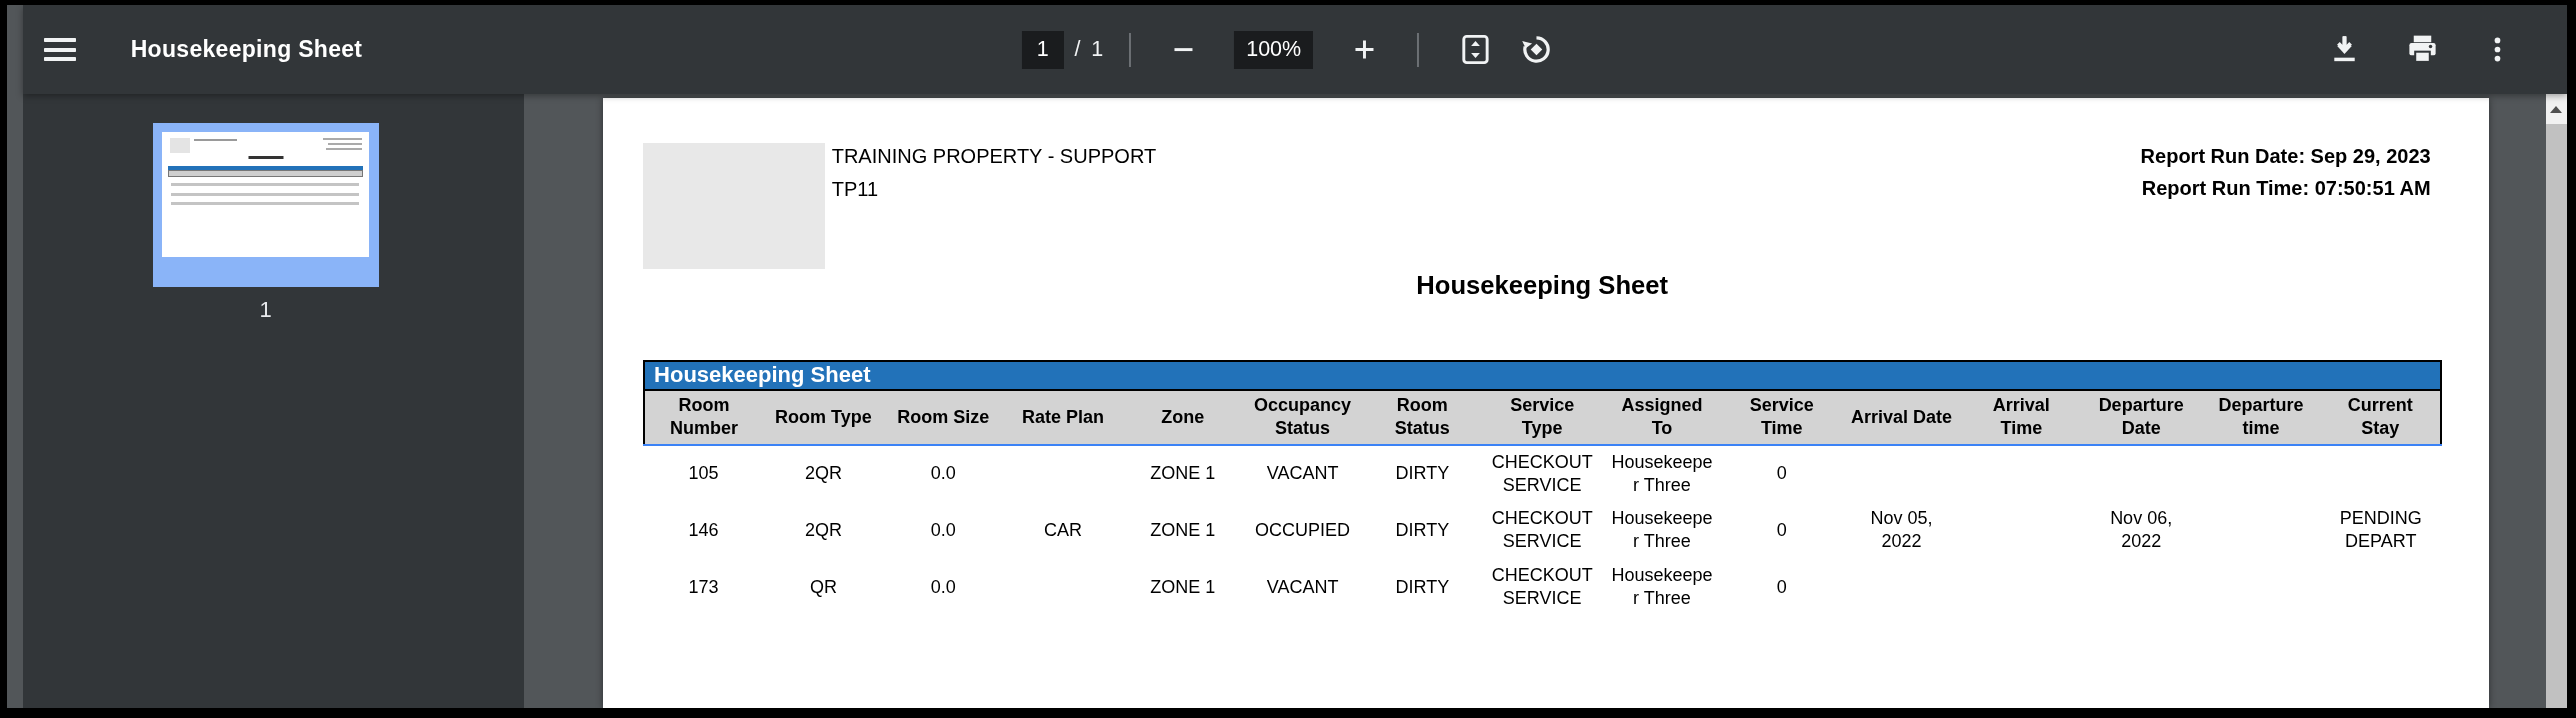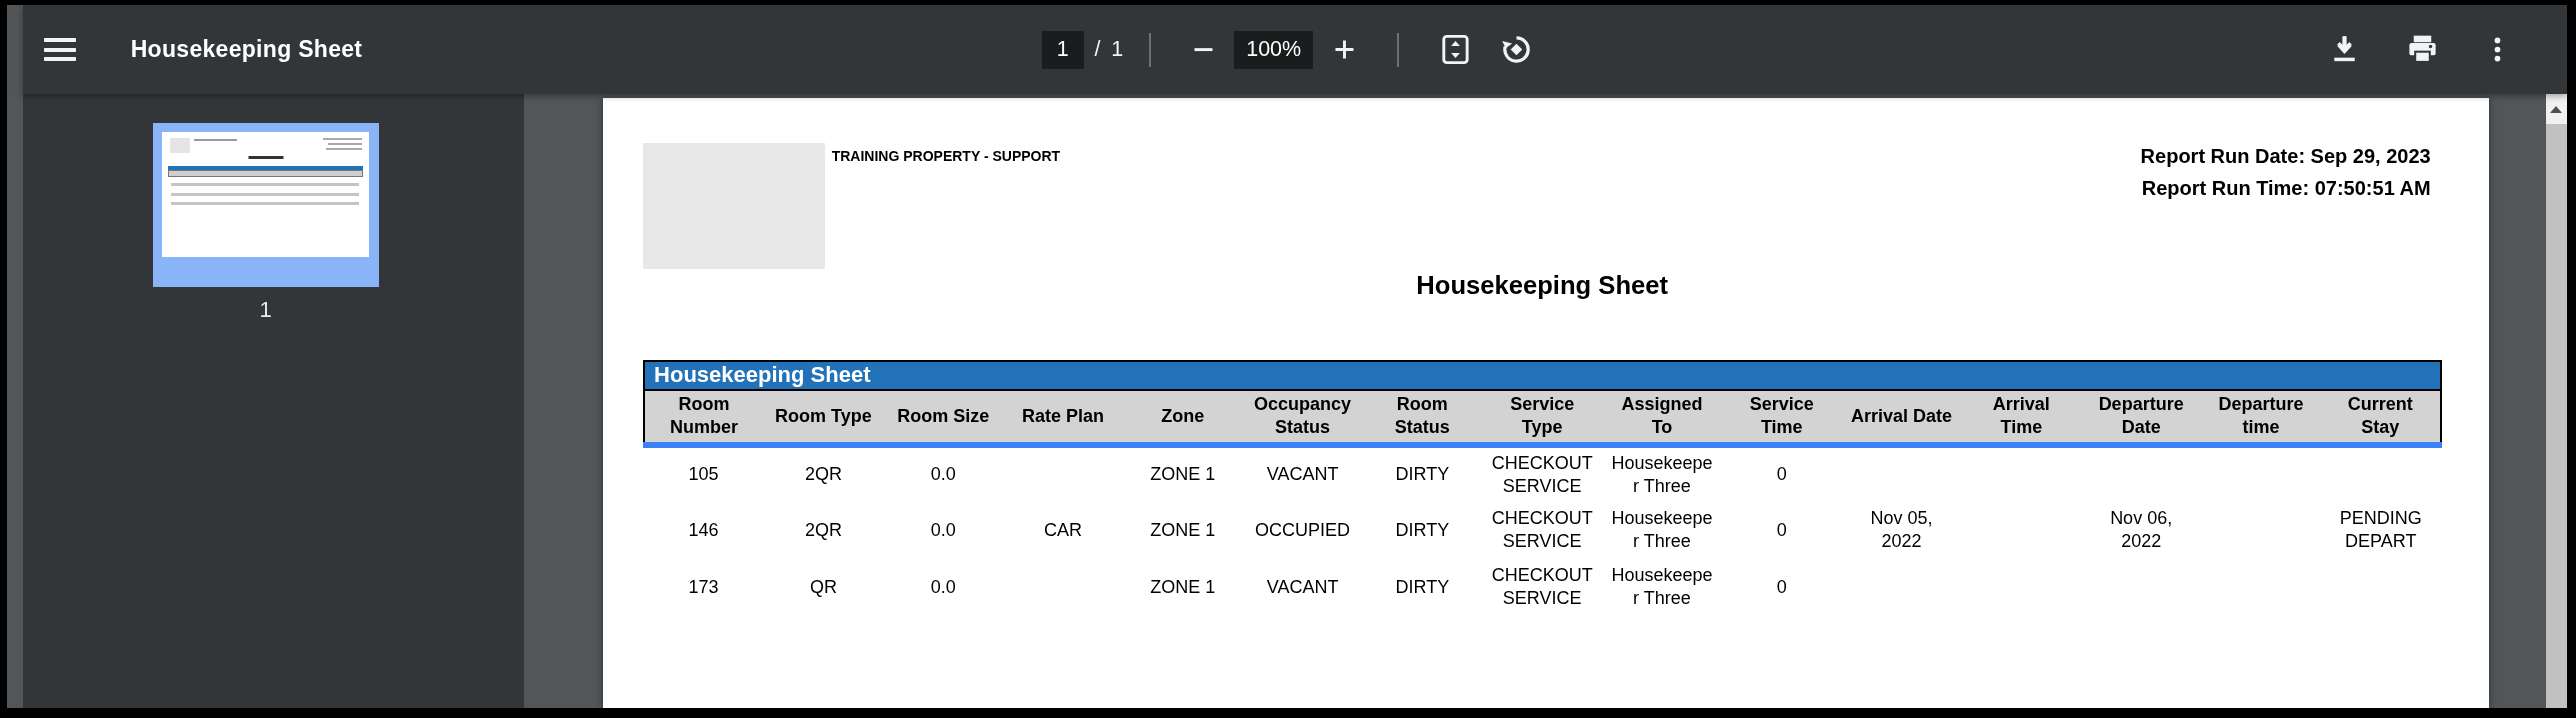--- a/index.html
+++ b/index.html
@@ -28,21 +28,21 @@
   .tb-center{position:absolute;left:50%;top:0;height:89px;transform:translateX(-50%);
     display:flex;align-items:center;gap:0;}
   .page-input{width:42px;height:38px;background:#1a1c1e;border:none;color:#fff;
     font-size:21.5px;text-align:center;font-family:"Liberation Sans",sans-serif;}
   .page-sep{font-size:21.5px;margin:0 0 0 10.8px;color:#f1f3f4;}
   .page-total{font-size:21.5px;margin-left:10.8px;color:#f1f3f4;}
   .tb-divider{width:2px;height:34px;background:#6c7074;margin:0 25.6px;}
   .tb-icon-btn{background:none;border:none;color:#f1f3f4;display:flex;align-items:center;
     justify-content:center;cursor:pointer;padding:0 13.4px;height:89px;}
   .zoom-box{width:79px;height:38px;background:#1a1c1e;color:#fff;font-size:21.5px;
-    display:flex;align-items:center;justify-content:center;margin:0 4px;cursor:text;}
+    display:flex;align-items:center;justify-content:center;margin:0 24px;cursor:text;}
 
   .tb-right{margin-left:auto;display:flex;align-items:center;gap:16px;padding-right:40px;}
 
   
   .content{flex:1;display:flex;min-height:0;}
   .sidebar{width:501px;flex:0 0 501px;background:var(--toolbar-bg);position:relative;}
   .thumb-wrap{position:absolute;left:130px;top:29px;width:226px;height:164px;
     background:var(--thumb-blue);cursor:pointer;}
   .thumb-page{position:absolute;left:9.4px;top:8.7px;width:207px;height:125px;background:#fff;
     overflow:hidden;}
@@ -66,32 +66,32 @@
   
   .scrollbar{width:21px;flex:0 0 21px;display:flex;flex-direction:column;background:#f1f1f1;}
   .scroll-btn{height:30px;flex:0 0 30px;background:#f1f1f1;display:flex;align-items:center;
     justify-content:center;cursor:pointer;border:none;}
   .scroll-arrow-up{width:0;height:0;border-left:6px solid transparent;
     border-right:6px solid transparent;border-bottom:7.4px solid #505050;}
   .scroll-thumb{flex:1;background:#c1c1c1;cursor:pointer;}
 
   
   .logo-placeholder{position:absolute;left:40px;top:45px;width:182px;height:126px;background:#e8e8e8;}
-  .prop-block{position:absolute;left:229px;top:42px;font-weight:700;font-size:14px;line-height:33px;}
+  .prop-block{position:absolute;left:229px;top:42px;font-weight:400;font-size:20px;line-height:33px;}
   .meta-block{position:absolute;right:58px;top:42px;text-align:right;font-weight:700;
     font-size:20px;line-height:32px;}
   .doc-title{position:absolute;left:40px;top:173px;width:1799px;text-align:center;
     font-size:25.6px;font-weight:700;}
   .tablebox{position:absolute;left:40px;top:262px;width:1799px;}
   .tbl-titlebar{height:31px;background:var(--accent-blue);border:2px solid #000;
     display:flex;align-items:center;padding-left:9.4px;color:#fff;font-weight:700;font-size:22px;}
   table.report{width:100%;border-collapse:collapse;table-layout:fixed;}
   table.report th{height:54px;background:var(--header-gray);font-weight:700;font-size:18px;
     text-align:center;vertical-align:middle;white-space:pre-line;line-height:23px;padding:0 2.7px;}
-  table.report thead tr{border-left:2px solid #000;border-right:2px solid #000;border-bottom:6px solid #3b82f6;}
+  table.report thead tr{border-left:2px solid #000;border-right:2px solid #000;border-bottom:2px solid #3b82f6;}
   table.report td{height:57px;font-size:18px;text-align:center;vertical-align:middle;
     white-space:pre-line;line-height:23px;padding:0 2.7px;}
   .break-narrow{display:inline-block;max-width:105px;word-break:break-all;line-height:23px;}
 </style>
 </head>
 <body>
 
 <div class="frame">
 
   <div class="toolbar">
@@ -184,20 +184,21 @@
         </div>
       </div>
       <div class="thumb-num">1</div>
     </div>
 
     <div class="viewer">
       <div class="page">
         <div class="logo-placeholder"></div>
         <div class="prop-block">
           <div>TRAINING PROPERTY - SUPPORT</div>
+          <div>TP11</div>
         </div>
         <div class="meta-block">
           <div>Report Run Date: Sep 29, 2023</div>
           <div>Report Run Time: 07:50:51 AM</div>
         </div>
         <div class="doc-title">Housekeeping Sheet</div>
 
         <div class="tablebox">
           <div class="tbl-titlebar">
             <span>Housekeeping Sheet</span>

